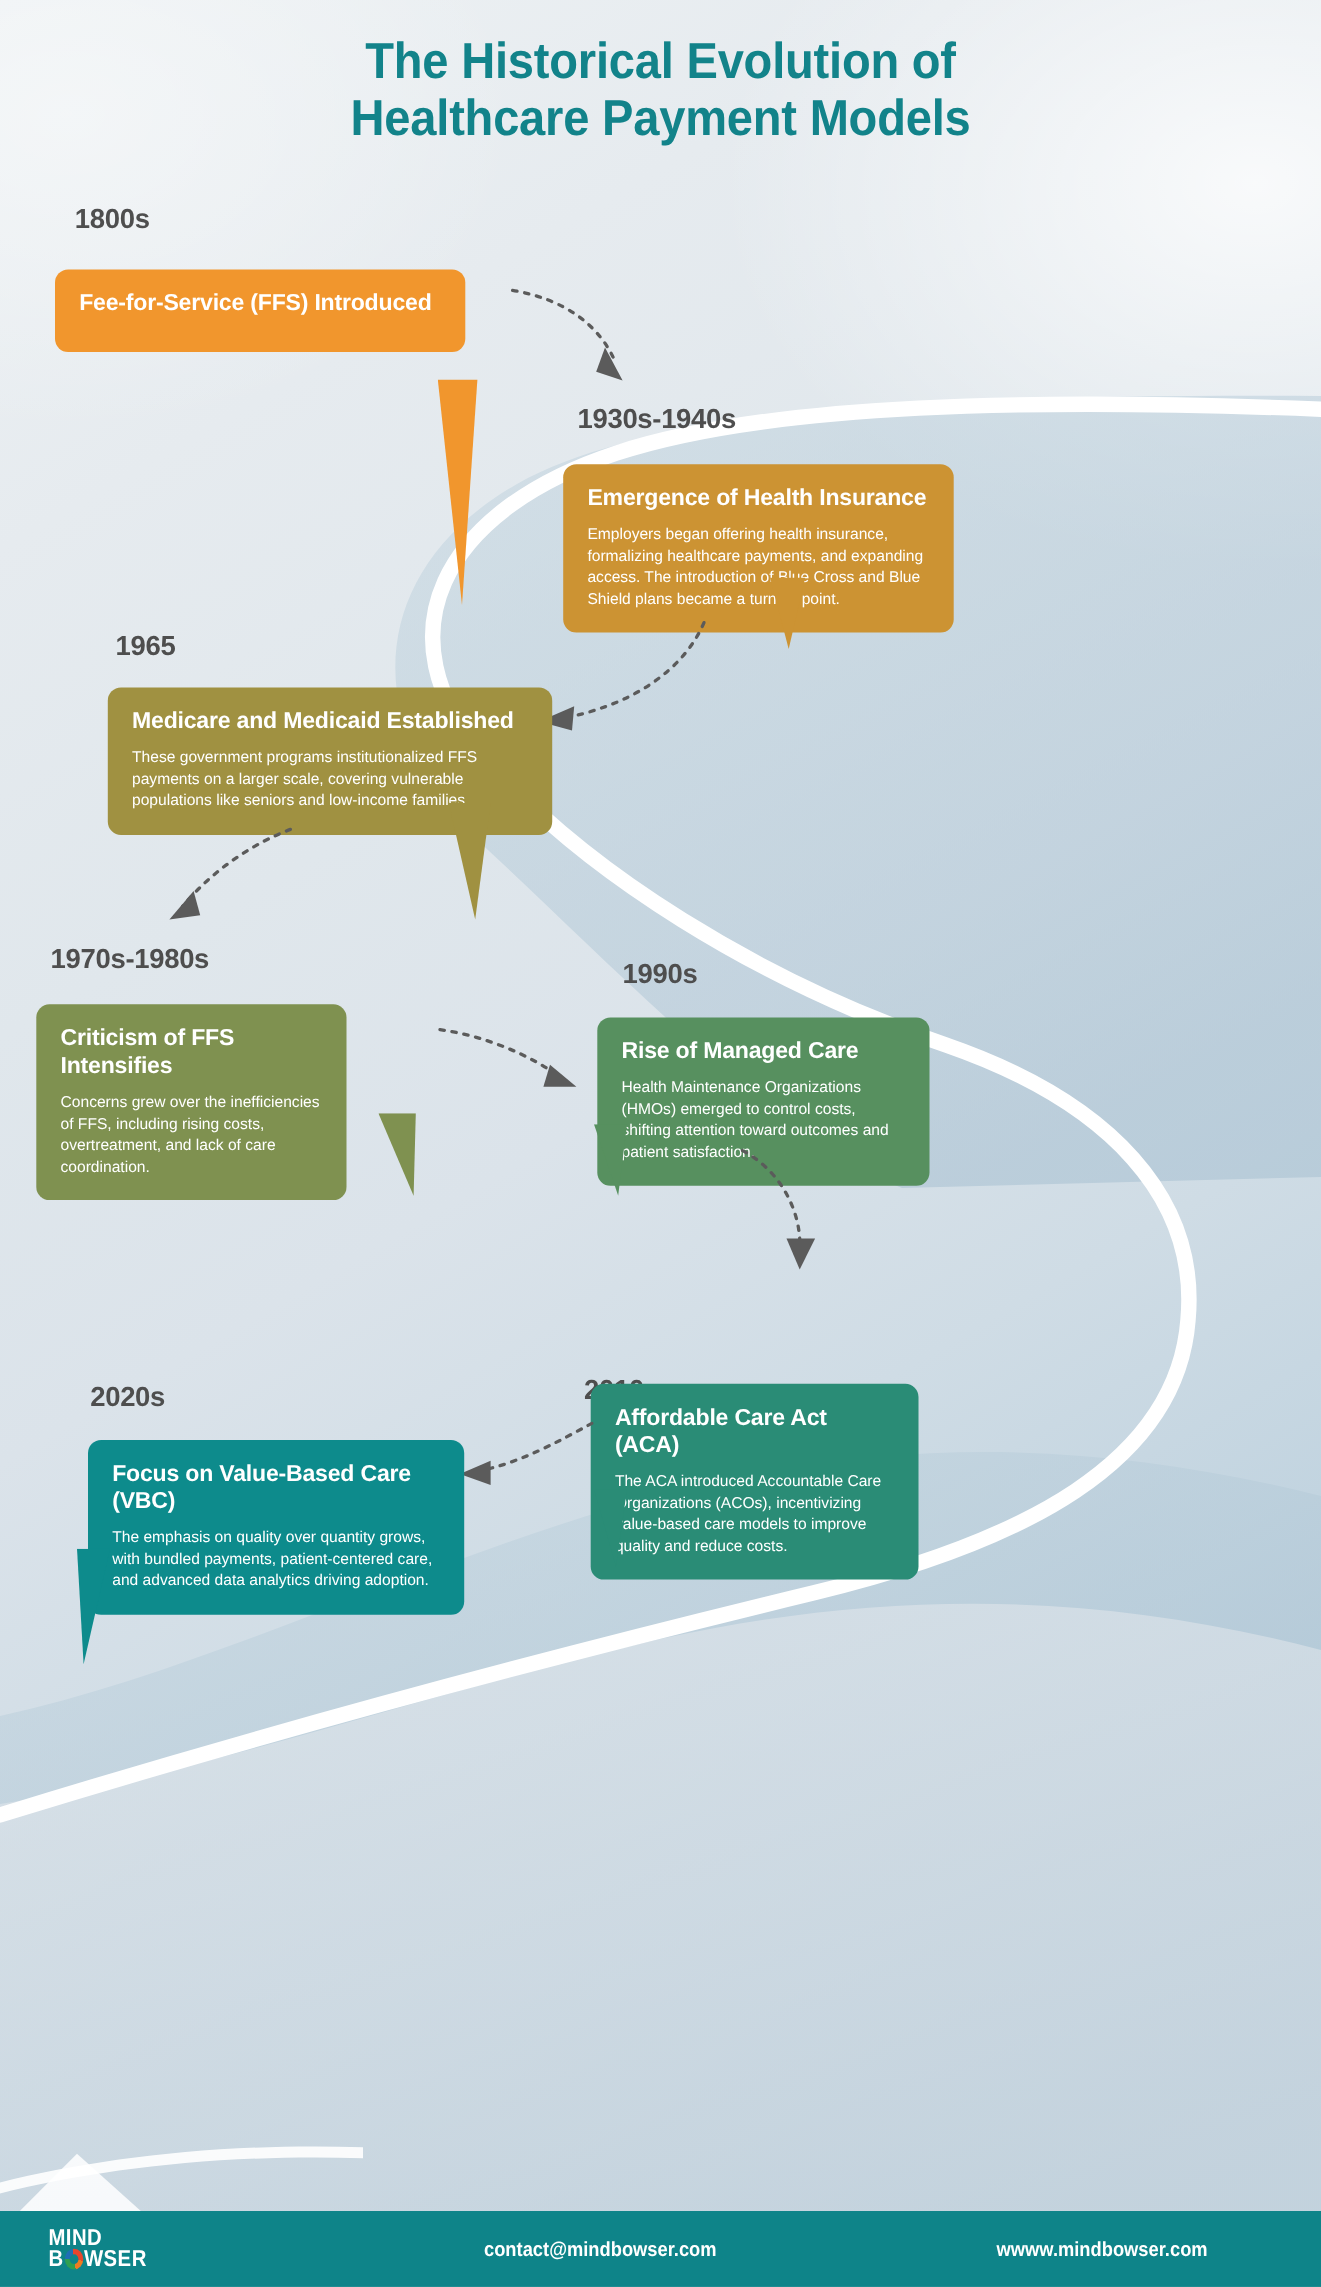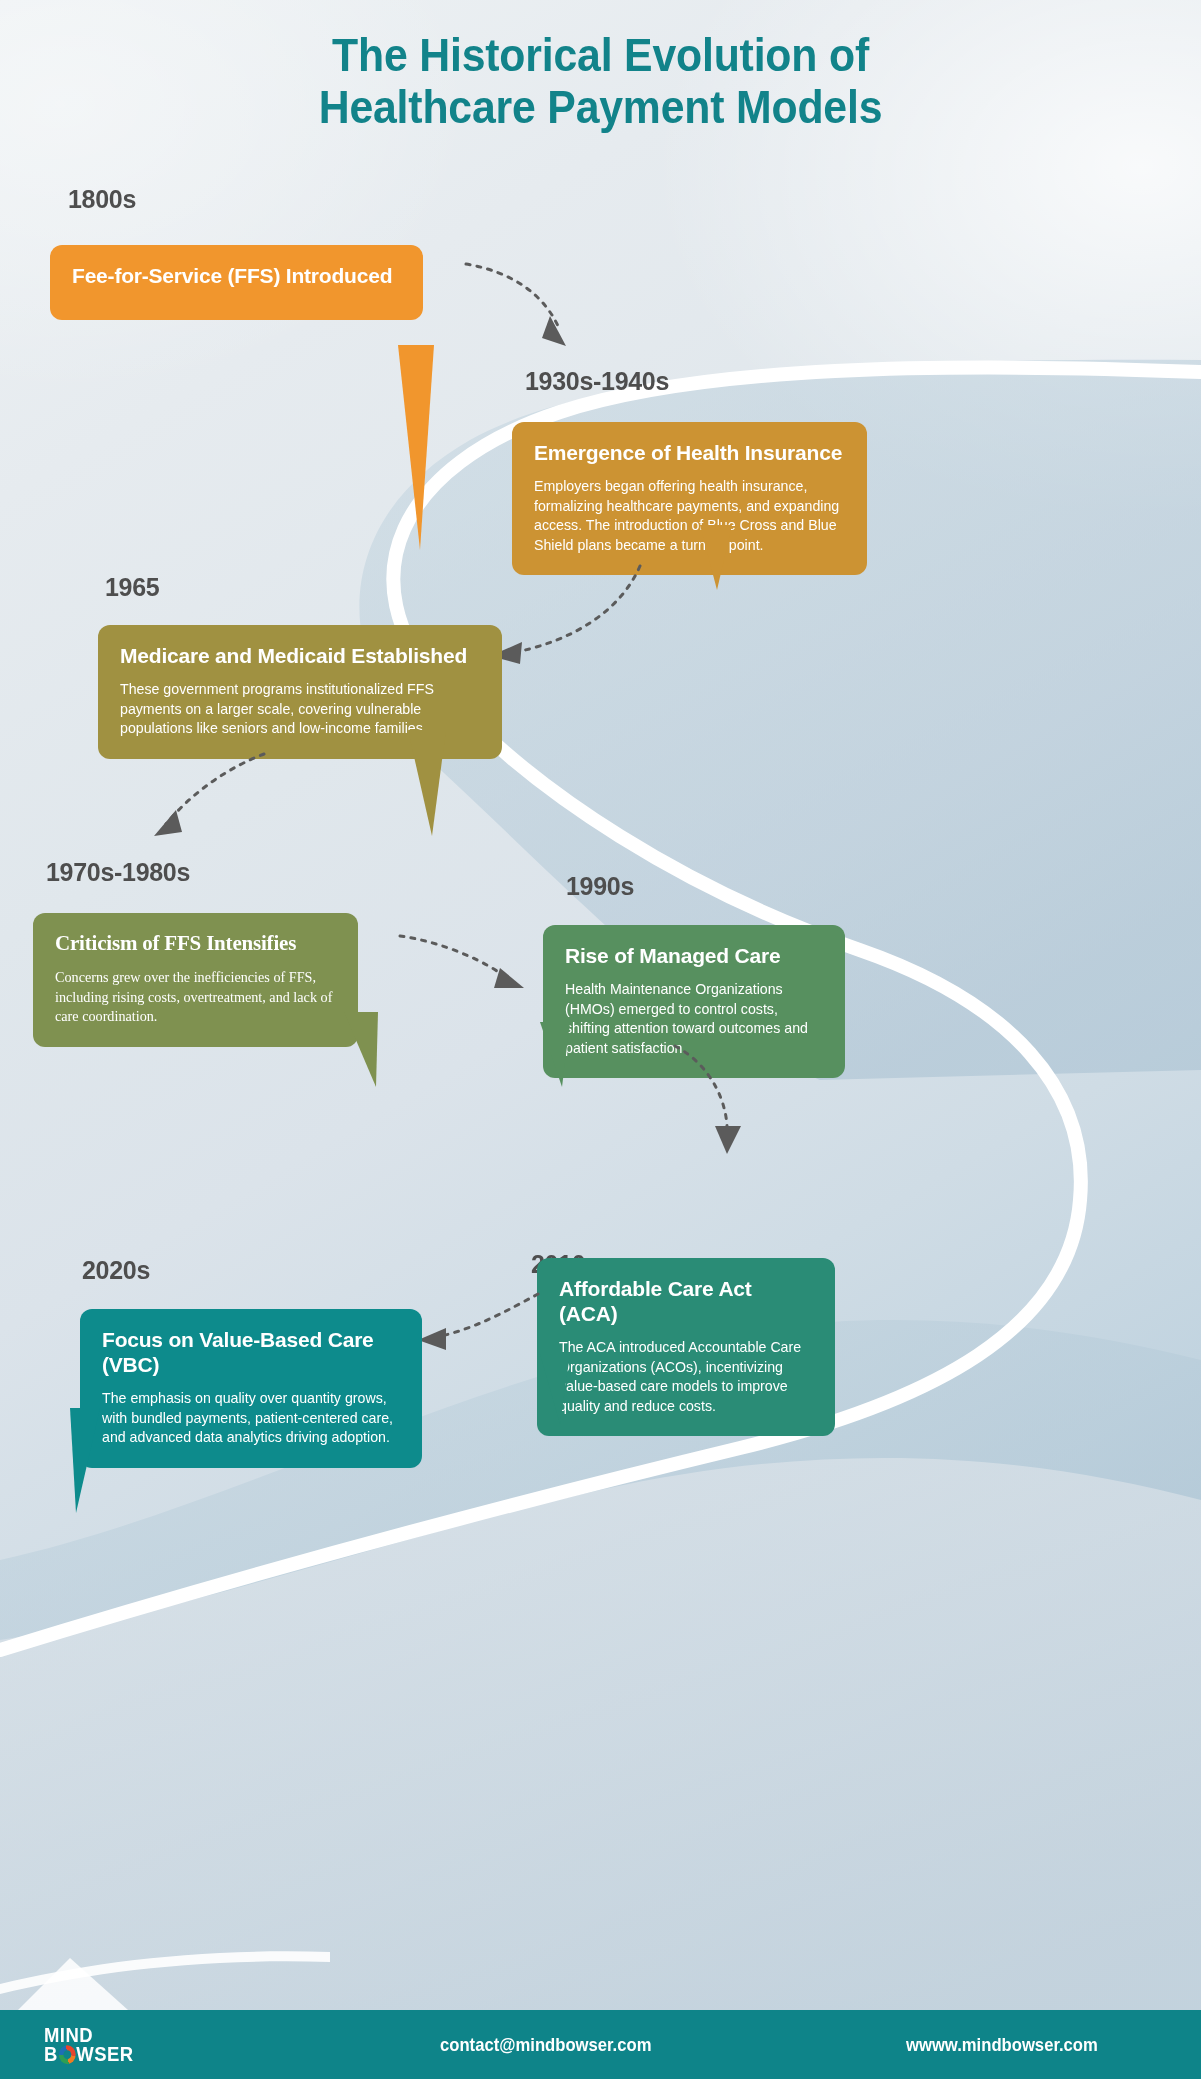--- a/index.html
+++ b/index.html
@@ -260,21 +260,21 @@
   <svg class="arrow" style="left:408px; top:730px; width:46px; height:110px;" viewBox="0 0 46 110">
     <path d="M0,0 L38,0 L24,106 Z" fill="#a09141"></path>
   </svg>
 
   <svg class="arrow" style="left:140px; top:748px; width:130px; height:95px;" viewBox="0 0 130 95">
     <path d="M124,6 C92,18 54,42 26,76" fill="none" stroke="#5b5b5b" stroke-width="3" stroke-dasharray="4 7" stroke-linecap="round"></path>
     <path d="M36,62 L14,88 L42,84 Z" fill="#5b5b5b"></path>
   </svg>
 
   <div class="era" style="left:46px; top:858px;">1970s-1980s</div>
-  <div class="card" style="left:33px; top:896px; width:325px; background:#7f9150;font-family:Liberation Serif, serif;">
+  <div class="card" style="left:33px; top:896px; width:282px; background:#7f9150;">
     <h3>Criticism of FFS Intensifies</h3>
     <p>Concerns grew over the inefficiencies of FFS, including rising costs, overtreatment, and lack of care coordination.</p>
   </div>
   <svg class="arrow" style="left:344px; top:1012px; width:42px; height:78px;" viewBox="0 0 42 78">
     <path d="M0,0 L34,0 L32,75 Z" fill="#7f9150"></path>
   </svg>
 
   <svg class="arrow" style="left:398px; top:928px; width:135px; height:70px;" viewBox="0 0 135 70">
     <path d="M2,8 C44,14 86,32 112,52" fill="none" stroke="#5b5b5b" stroke-width="3" stroke-dasharray="4 7" stroke-linecap="round"></path>
     <path d="M102,40 L126,60 L96,60 Z" fill="#5b5b5b"></path>

